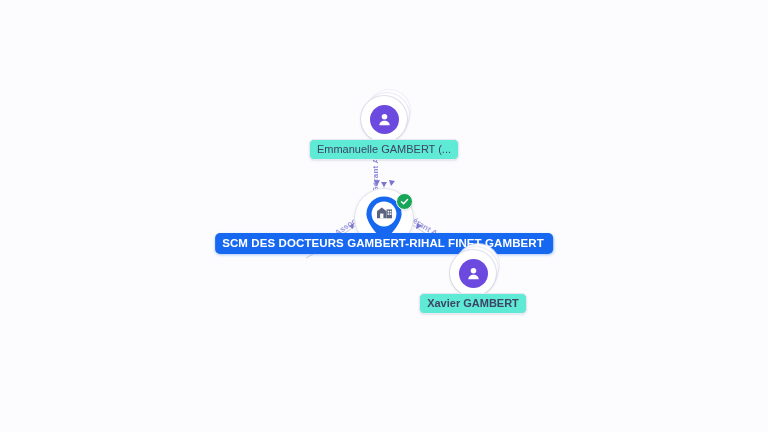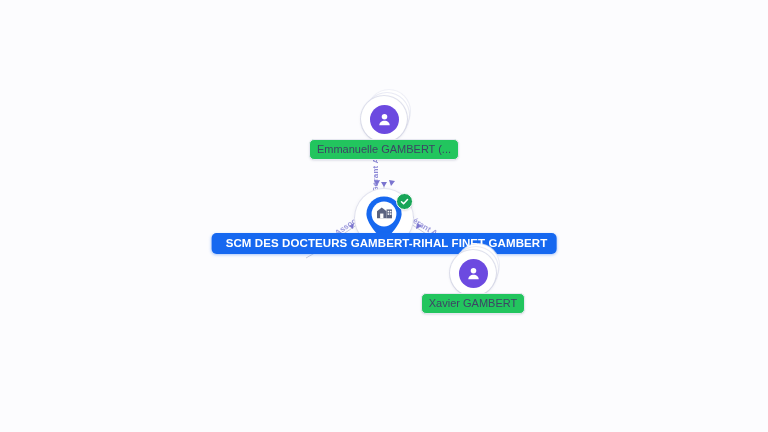--- a/index.html
+++ b/index.html
@@ -67,21 +67,21 @@
     background: #6c4ae0;
     display: flex;
     align-items: center;
     justify-content: center;
   }
   .avatar-disc svg { display: block; }
 
   .node-label {
     position: relative;
     margin-top: -3px;
-    background: #22c55e;
+    background: #5eead4;
     border: 1px solid #e6e7f0;
     border-radius: 5px;
     padding: 3px 7px 4px 7px;
     font-size: 11px;
     line-height: 12px;
     color: #3d4465;
     white-space: nowrap;
     box-shadow: 0 1px 2px rgba(60,64,110,0.13);
   }
 
@@ -140,21 +140,21 @@
 
   
   #company-banner {
     position: absolute;
     left: 384px;
     top: 233px;
     transform: translateX(-50%);
     background: #1668f0;
     color: #ffffff;
     border-radius: 5px;
-    padding: 4px 9px 5px 14px;
+    padding: 4px 9px 5px 7px;
     font-size: 11.5px;
     line-height: 12px;
     font-weight: 700;
     letter-spacing: 0.1px;
     white-space: nowrap;
     box-shadow: 0 1px 3px rgba(22,104,240,0.35);
   }
 
   
   .edge-label-vertical {
@@ -245,21 +245,21 @@
     <span class="verified-badge">
       <svg width="9" height="9" viewBox="0 0 24 24" fill="none" stroke="#ffffff" stroke-width="4" stroke-linecap="round" stroke-linejoin="round">
         <polyline points="4,12.5 9.5,18 20,6.5"></polyline>
       </svg>
     </span>
   </div>
 
   <div id="company-banner">SCM DES DOCTEURS GAMBERT-RIHAL FINET GAMBERT</div>
 
 
-  <div class="person-node" style="left:473px; top:250px;">
+  <div class="person-node" style="left:473px; top:250px;font-weight:bold;">
     <div class="avatar-wrap">
       <span class="avatar-halo h3"></span>
       <span class="avatar-halo h2"></span>
       <span class="avatar-halo"></span>
       <span class="avatar-disc">
         <svg width="17" height="17" viewBox="0 0 24 24" fill="#ffffff">
           <circle cx="12" cy="8.2" r="3.9"></circle>
           <path d="M4.6 20.2c0-4.1 3.3-6.6 7.4-6.6s7.4 2.5 7.4 6.6z"></path>
         </svg>
       </span>

